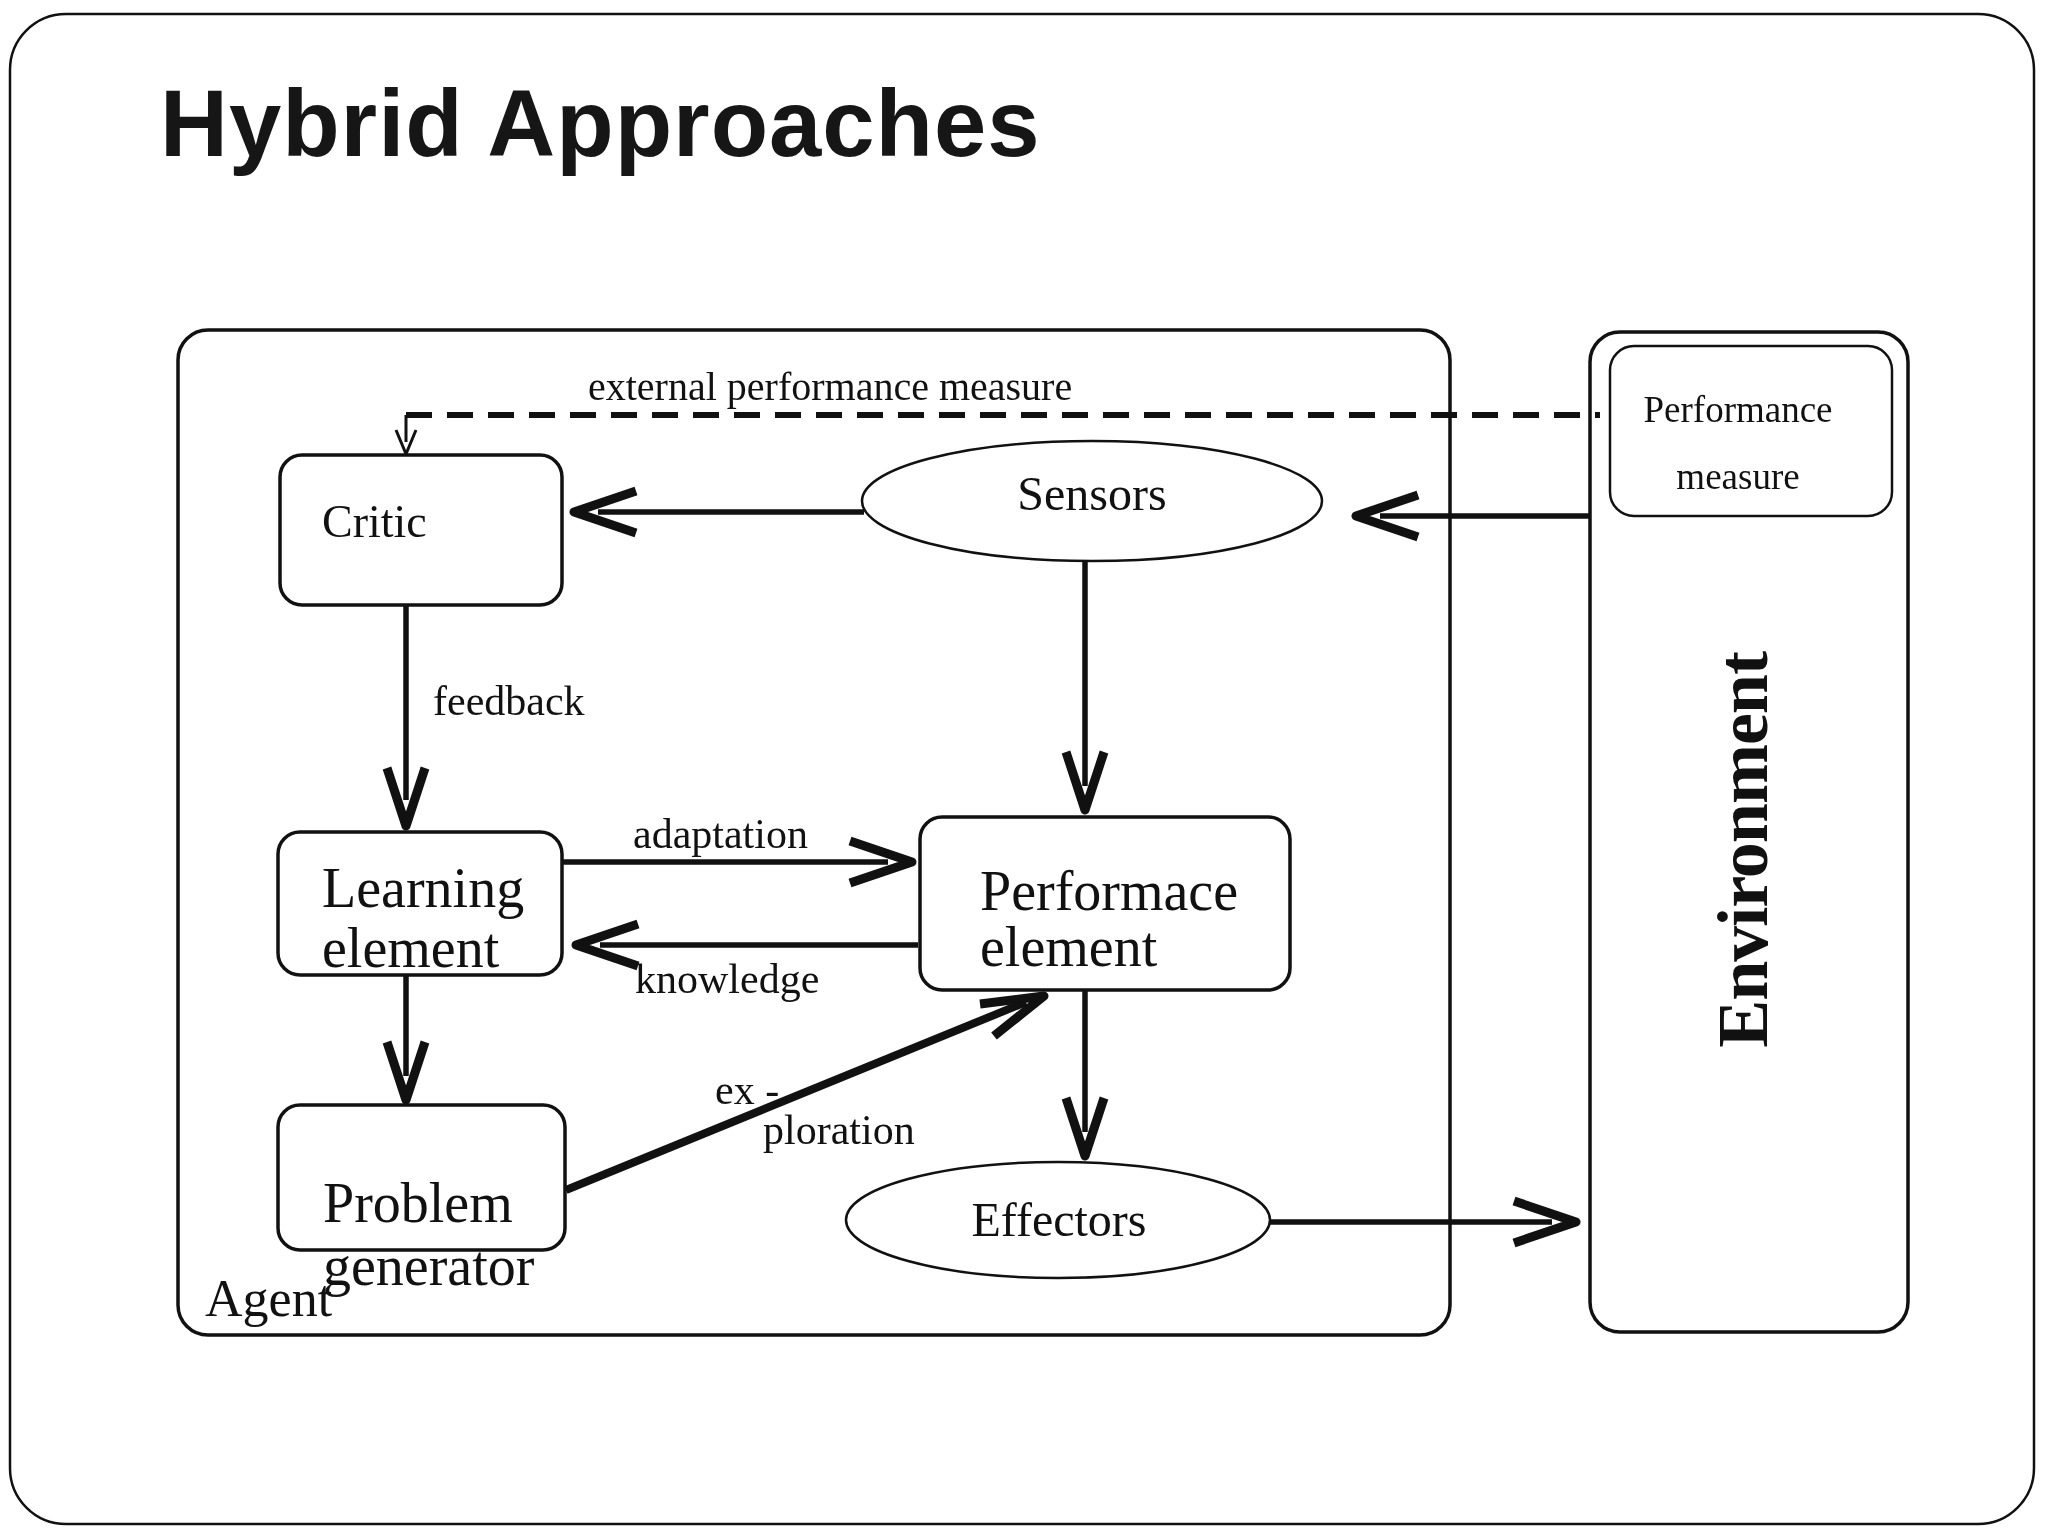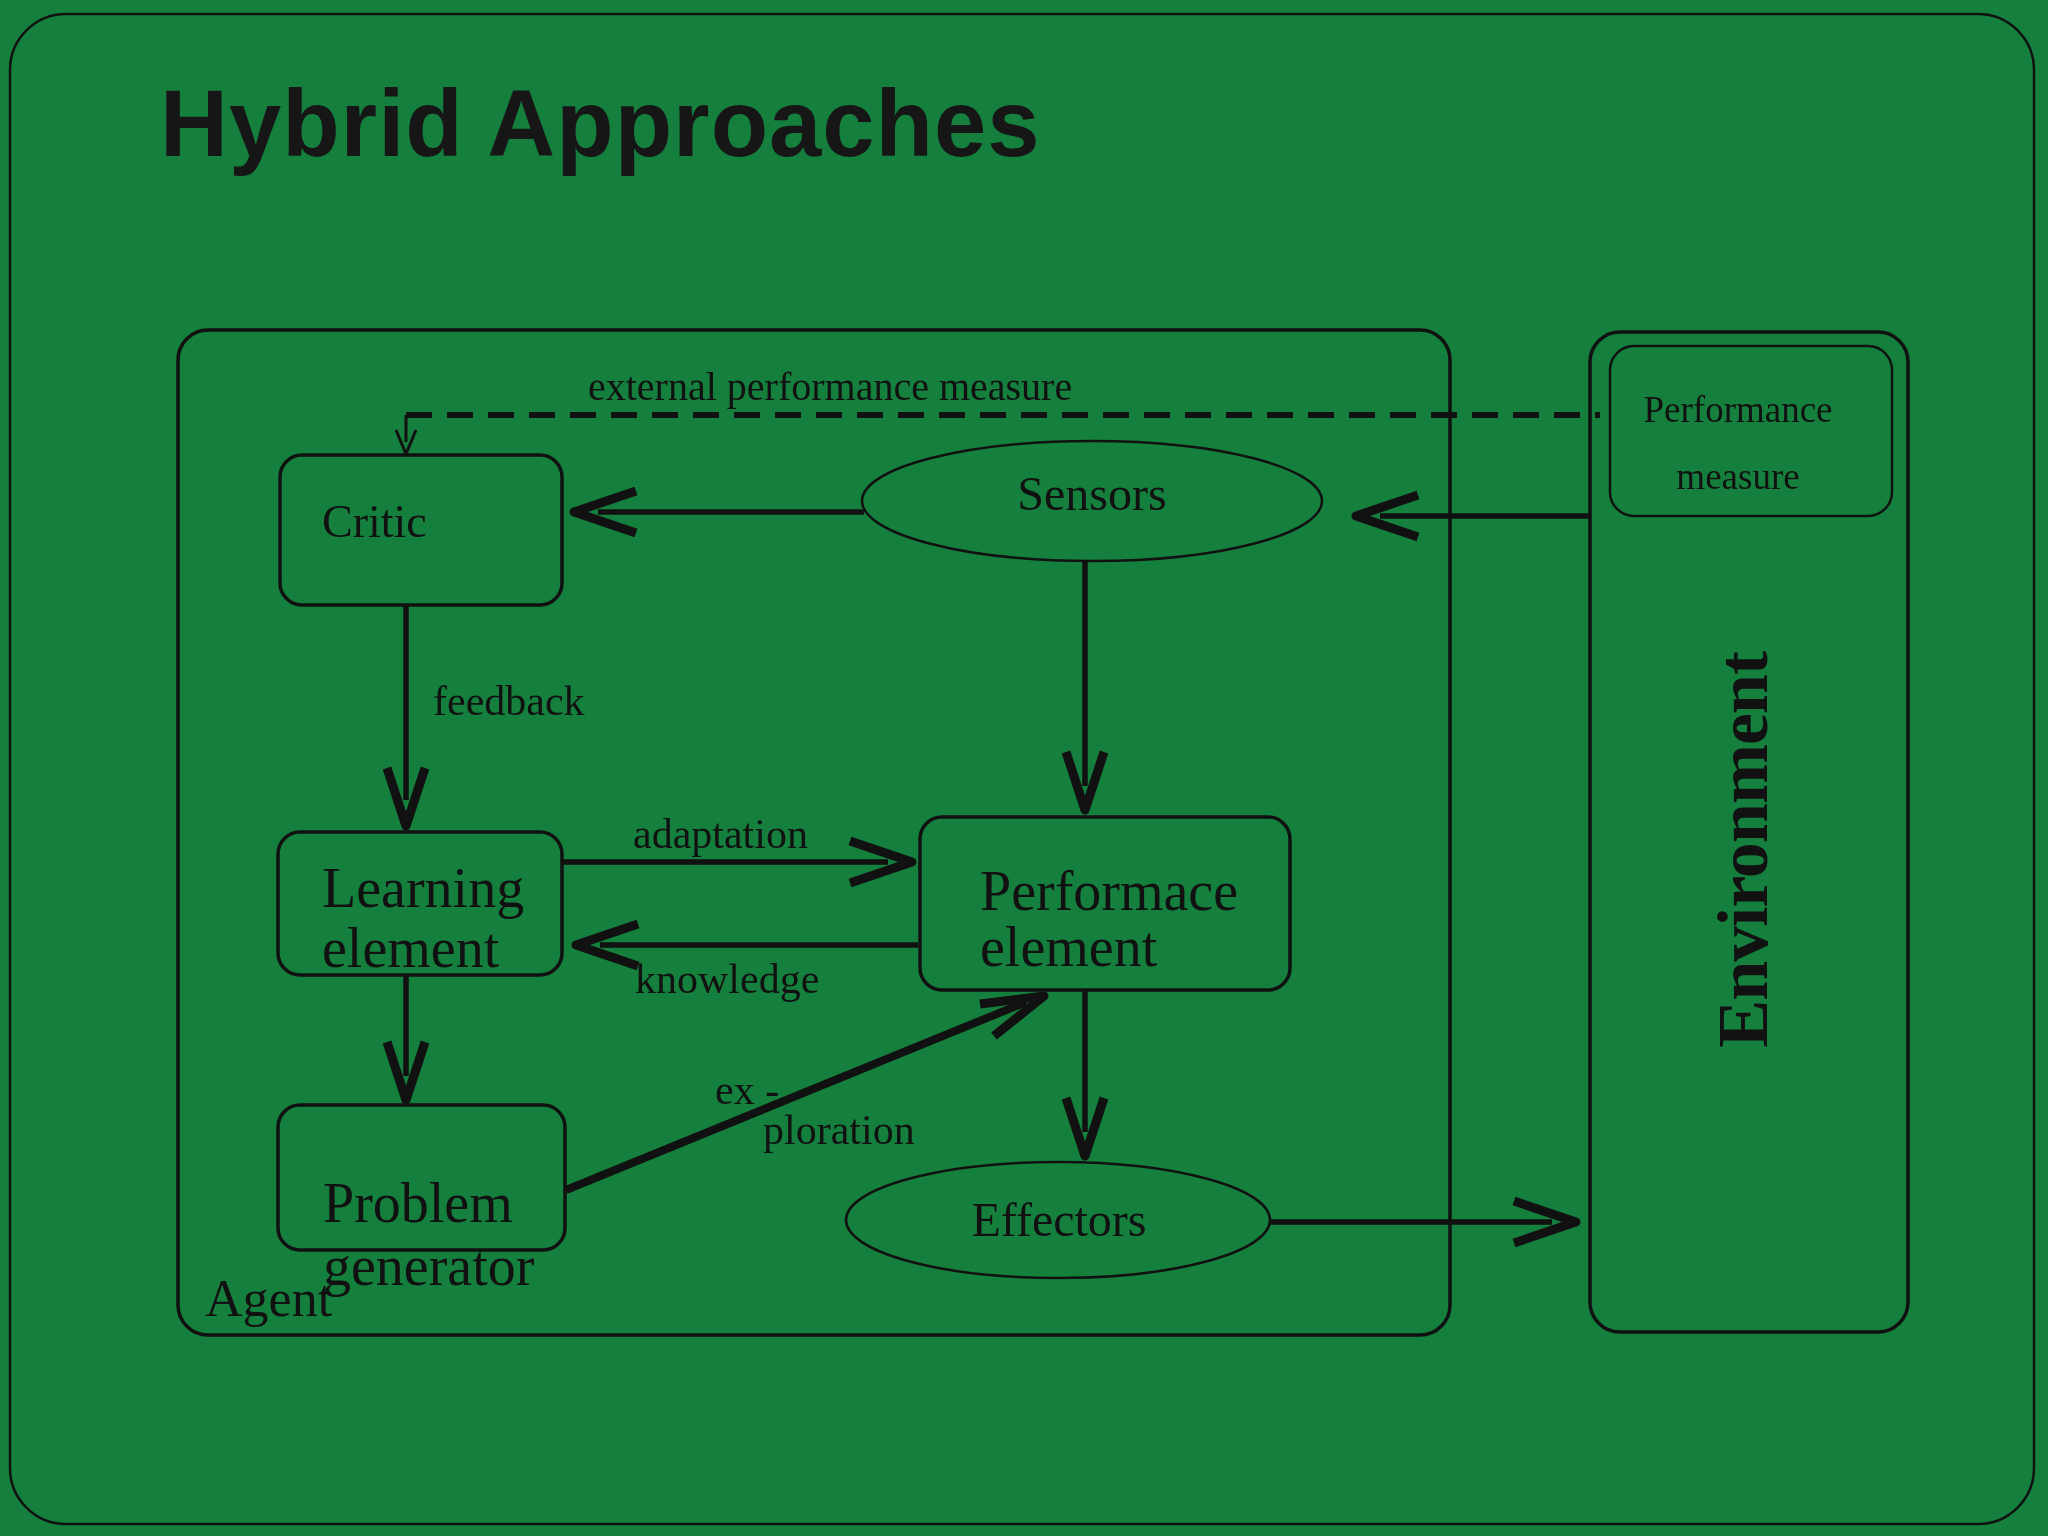--- a/index.html
+++ b/index.html
@@ -1,19 +1,19 @@
 <!DOCTYPE html>
 <html><head>
 <meta charset="utf-8">
 <style>
   html,body{margin:0;padding:0;background:#e8e8e8;}
   .slide{
     position:relative;
     width:2048px;height:1536px;
-    background:#15803d;
+    background:#ffffff;
     overflow:hidden;
     font-family:"Liberation Serif","DejaVu Serif",serif;
     color:#111;
   }
   .slide svg{position:absolute;left:0;top:0;}
   .lbl{position:absolute;white-space:pre-line;line-height:1.1;color:#111;}
   .serifb{font-family:"Liberation Serif","DejaVu Serif",serif;font-weight:400;}
   .serifr{font-family:"Liberation Serif","DejaVu Serif",serif;font-weight:400;}
   .title{
     position:absolute;left:160px;top:70px;

